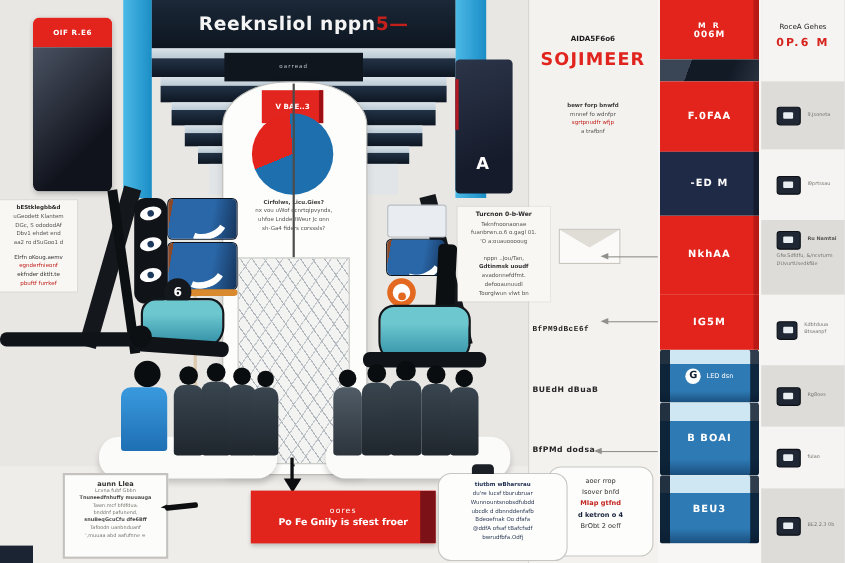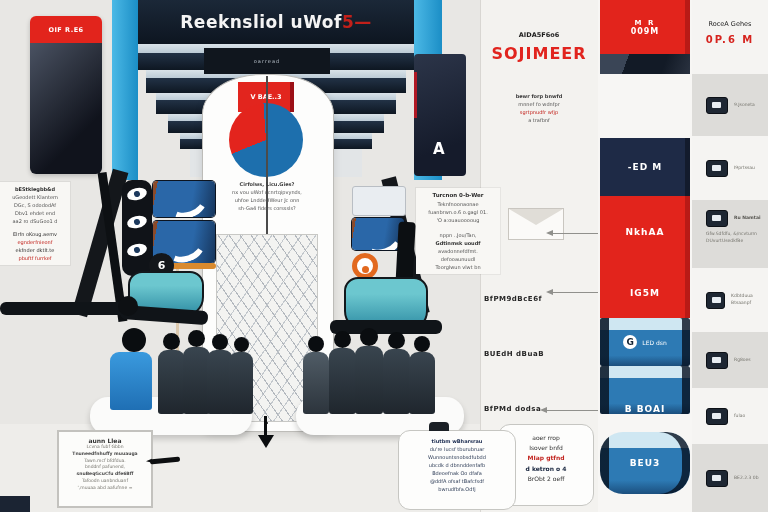--- a/index.html
+++ b/index.html
@@ -66,21 +66,21 @@
     <div style="height:27px;background:#e2241c;display:flex;align-items:center;justify-content:center;">
       <span class="white" style="font-size:6.5px;font-weight:bold;letter-spacing:.5px;">OIF R.E6</span>
     </div>
     <div style="height:131px;background:linear-gradient(135deg,#4a5262,#10131c 70%);"></div>
   </div>
 
   <div class="abs pillar" style="left:112px;top:0;width:26px;height:180px;"></div>
   <div class="abs pillar" style="left:414px;top:0;width:28px;height:180px;"></div>
   <div class="abs" style="left:138px;top:0;width:276px;height:44px;background:linear-gradient(180deg,#1b2838,#0d1520);display:flex;align-items:center;justify-content:center;">
     <span style="font-size:17px;font-weight:bold;color:#f4f4f4;letter-spacing:.5px;">
-      <span>Reeknsliol uWof</span><span class="redtx">5—</span>
+      <span>Reeknsliol nppn</span><span class="redtx">5—</span>
     </span>
   </div>
 
   <div class="abs slat-light" style="left:138px;top:44px;width:276px;height:9px;"></div>
   <div class="abs slat-dark" style="left:138px;top:53px;width:276px;height:17px;"></div>
   <div class="abs slat-light" style="left:146px;top:70px;width:260px;height:8px;"></div>
   <div class="abs slat-dark" style="left:146px;top:78px;width:260px;height:15px;"></div>
   <div class="abs slat-light" style="left:156px;top:93px;width:240px;height:7px;"></div>
   <div class="abs slat-dark" style="left:156px;top:100px;width:240px;height:14px;"></div>
   <div class="abs slat-light" style="left:168px;top:114px;width:216px;height:7px;"></div>
@@ -234,21 +234,21 @@
   <div class="abs center" style="left:484px;top:92px;width:110px;">
     <div class="tiny" style="color:#3a3a3a;font-weight:bold;">bewr forp bnwfd</div>
     <div class="tiny">mnnef fo wdnfpr</div>
     <div class="tiny redtx">sgrtpnudfr wfjp</div>
     <div class="tiny">a trafbnf</div>
   </div>
   <div class="abs" style="left:508px;top:208px;width:54px;height:30px;border:1px solid #c9c6c0;background:#fbfaf8;overflow:hidden;">
     <div style="width:0;height:0;border-left:27px solid transparent;border-right:27px solid transparent;border-top:16px solid #e0ddd7;"></div>
   </div>
   <div class="abs" style="left:484px;top:286px;width:112px;">
-    <span style="font-size:7px;font-weight:bold;color:#262626;letter-spacing:.5px;">BfPM9dBcE6f</span>
+    <span style="font-size:7px;font-weight:bold;color:#262626;letter-spacing:.5px;font-family:Liberation Mono, monospace;">BfPM9dBcE6f</span>
   </div>
   <div class="abs" style="left:484px;top:396px;width:112px;">
     <span style="font-size:7px;font-weight:bold;color:#262626;letter-spacing:.5px;">BfPMd dodsa</span>
   </div>
   <div class="abs" style="left:484px;top:341px;width:112px;">
     <span style="font-size:7px;font-weight:bold;color:#262626;letter-spacing:.5px;">BUEdH dBuaB</span>
   </div>
   <div class="abs leader" style="left:552px;top:233px;width:46px;">
       <div class="hd"></div>
     </div>
@@ -263,40 +263,43 @@
     <div style="font-size:6px;line-height:1.7;color:#333;">aoer rrop</div>
     <div style="font-size:6px;line-height:1.7;color:#333;">Isover bnfd</div>
     <div style="font-size:6px;line-height:1.7;color:#c22520;font-weight:bold;">MIap gtfnd</div>
     <div style="font-size:6px;line-height:1.7;color:#16233c;font-weight:bold;">d ketron o 4</div>
     <div style="font-size:6px;line-height:1.7;color:#333;">BrObt 2 oeff</div>
   </div>
   <div class="abs" style="left:438px;top:466px;width:58px;height:36px;border:1.5px solid transparent;border-right-color:#a8a8a4;border-bottom-color:#a8a8a4;border-radius:0 0 30px 0;"></div>
 
   <div class="abs redblock" style="left:600px;top:0;width:90px;height:54px;">
     <span style="font-size:7px;font-weight:bold;letter-spacing:2px;">M R</span>
-    <span style="font-size:8px;font-weight:bold;letter-spacing:1px;">009M</span>
+    <span style="font-size:8px;font-weight:bold;letter-spacing:1px;">006M</span>
   </div>
   <div class="abs photo" style="left:600px;top:54px;width:90px;height:20px;"></div>
+  <div class="abs redblock" style="left:600px;top:74px;width:90px;height:64px;">
+    <span style="font-size:9px;font-weight:bold;letter-spacing:1px;">F.0FAA</span>
+  </div>
   <div class="abs redblock" style="left:600px;top:196px;width:90px;height:72px;">
     <span style="font-size:9px;font-weight:bold;letter-spacing:1px;">NkhAA</span>
   </div>
   <div class="abs navyblock" style="left:600px;top:138px;width:90px;height:58px;">
     <span style="font-size:9px;font-weight:bold;letter-spacing:1px;">-ED M</span>
   </div>
   <div class="abs redblock" style="left:600px;top:268px;width:90px;height:50px;">
     <span style="font-size:9px;font-weight:bold;letter-spacing:1px;">IG5M</span>
   </div>
   <div class="abs bluebox" style="left:600px;top:318px;width:90px;height:48px;">
     <span style="width:14px;height:14px;border-radius:50%;background:#fff;color:#123;font-size:9px;font-weight:bold;display:inline-flex;align-items:center;justify-content:center;">G</span>
     <span style="font-size:6px;">LED dsn</span>
   </div>
-  <div class="abs bluebox" style="left:600px;top:366px;width:90px;height:48px;align-items:flex-end;">
+  <div class="abs bluebox" style="left:600px;top:366px;width:90px;height:66px;">
     <span style="font-size:9px;font-weight:bold;letter-spacing:1px;">B BOAI</span>
   </div>
-  <div class="abs bluebox" style="left:600px;top:432px;width:90px;height:62px;border-radius:23px;">
+  <div class="abs bluebox" style="left:600px;top:432px;width:90px;height:62px;">
     <span style="font-size:9px;font-weight:bold;letter-spacing:1px;">BEU3</span>
   </div>
 
   <div class="abs center" style="left:694px;top:20px;width:72px;">
     <div style="font-size:6.5px;color:#1d1d1d;font-weight:normal;">RoceA Gehes</div>
     <div style="font-size:10px;color:#d6231e;font-weight:bold;letter-spacing:2px;margin-top:6px;">0P.6  M</div>
   </div>
 
   <div class="abs" style="left:692px;top:74px;width:76px;height:62px;background:#dddcd9;display:flex;align-items:center;gap:6px;padding-left:14px;box-sizing:border-box;">
     <div class="rowicon">
@@ -352,20 +355,24 @@
     <div class="tiny45" style="color:#4a4a4a;font-weight:bold;">Tnuneedfnhuffy muuauga</div>
     <div class="tiny45">Tawn.mcf bfdfdua.</div>
     <div class="tiny45">bnddnf pafunend,</div>
     <div class="tiny45" style="color:#4a4a4a;font-weight:bold;">snuBeqGcuCfu dfe6Bff</div>
     <div class="tiny45">Tafoodn uanbnduanf</div>
     <div class="tiny45">',muuaa abd aafufnne =</div>
   </div>
   <div class="abs" style="left:150px;top:458px;width:30px;height:5px;background:#0c0e10;border-radius:2px;transform:rotate(-6deg);"></div>
   <div class="abs" style="left:146px;top:459px;width:0;height:0;border-top:2.5px solid transparent;border-bottom:2.5px solid transparent;border-right:6px solid #0c0e10;transform:rotate(-6deg);"></div>
 
+  <div class="abs" style="left:228px;top:446px;width:168px;height:48px;background:#e1251d;display:flex;flex-direction:column;align-items:center;justify-content:center;box-shadow:inset -14px 0 0 #7c1118, 0 2px 4px rgba(0,0,0,.2);">
+    <span class="white" style="font-size:7px;letter-spacing:1px;">oores</span>
+    <span class="white" style="font-size:8.5px;font-weight:bold;margin-top:2px;">Po Fe Gnily is sfest froer</span>
+  </div>
 
   <div class="abs bubble center" style="left:398px;top:430px;width:118px;height:80px;padding-top:6px;box-sizing:border-box;">
     <div class="abs" style="left:30px;top:-9px;width:20px;height:9px;background:#1b2026;border-radius:4px 4px 0 0;"></div>
     <div style="font-size:5px;line-height:1.6;color:#223255;font-weight:bold;">tiutbm wBharsrau</div>
     <div style="font-size:5px;line-height:1.6;color:#2b3a55;">du're lucsf tburubruar</div>
     <div style="font-size:5px;line-height:1.6;color:#2b3a55;">Wunnountsnobsdfubdd</div>
     <div style="font-size:5px;line-height:1.6;color:#2b3a55;">ubcdk d dbnnddenfafb</div>
     <div style="font-size:5px;line-height:1.6;color:#2b3a55;">Bdeoefnak Oo dfafa</div>
     <div style="font-size:5px;line-height:1.6;color:#2b3a55;">@ddfA ofsaf tBafcfsdf</div>
     <div style="font-size:5px;line-height:1.6;color:#2b3a55;">bwrudfbfa.Odfj</div>

